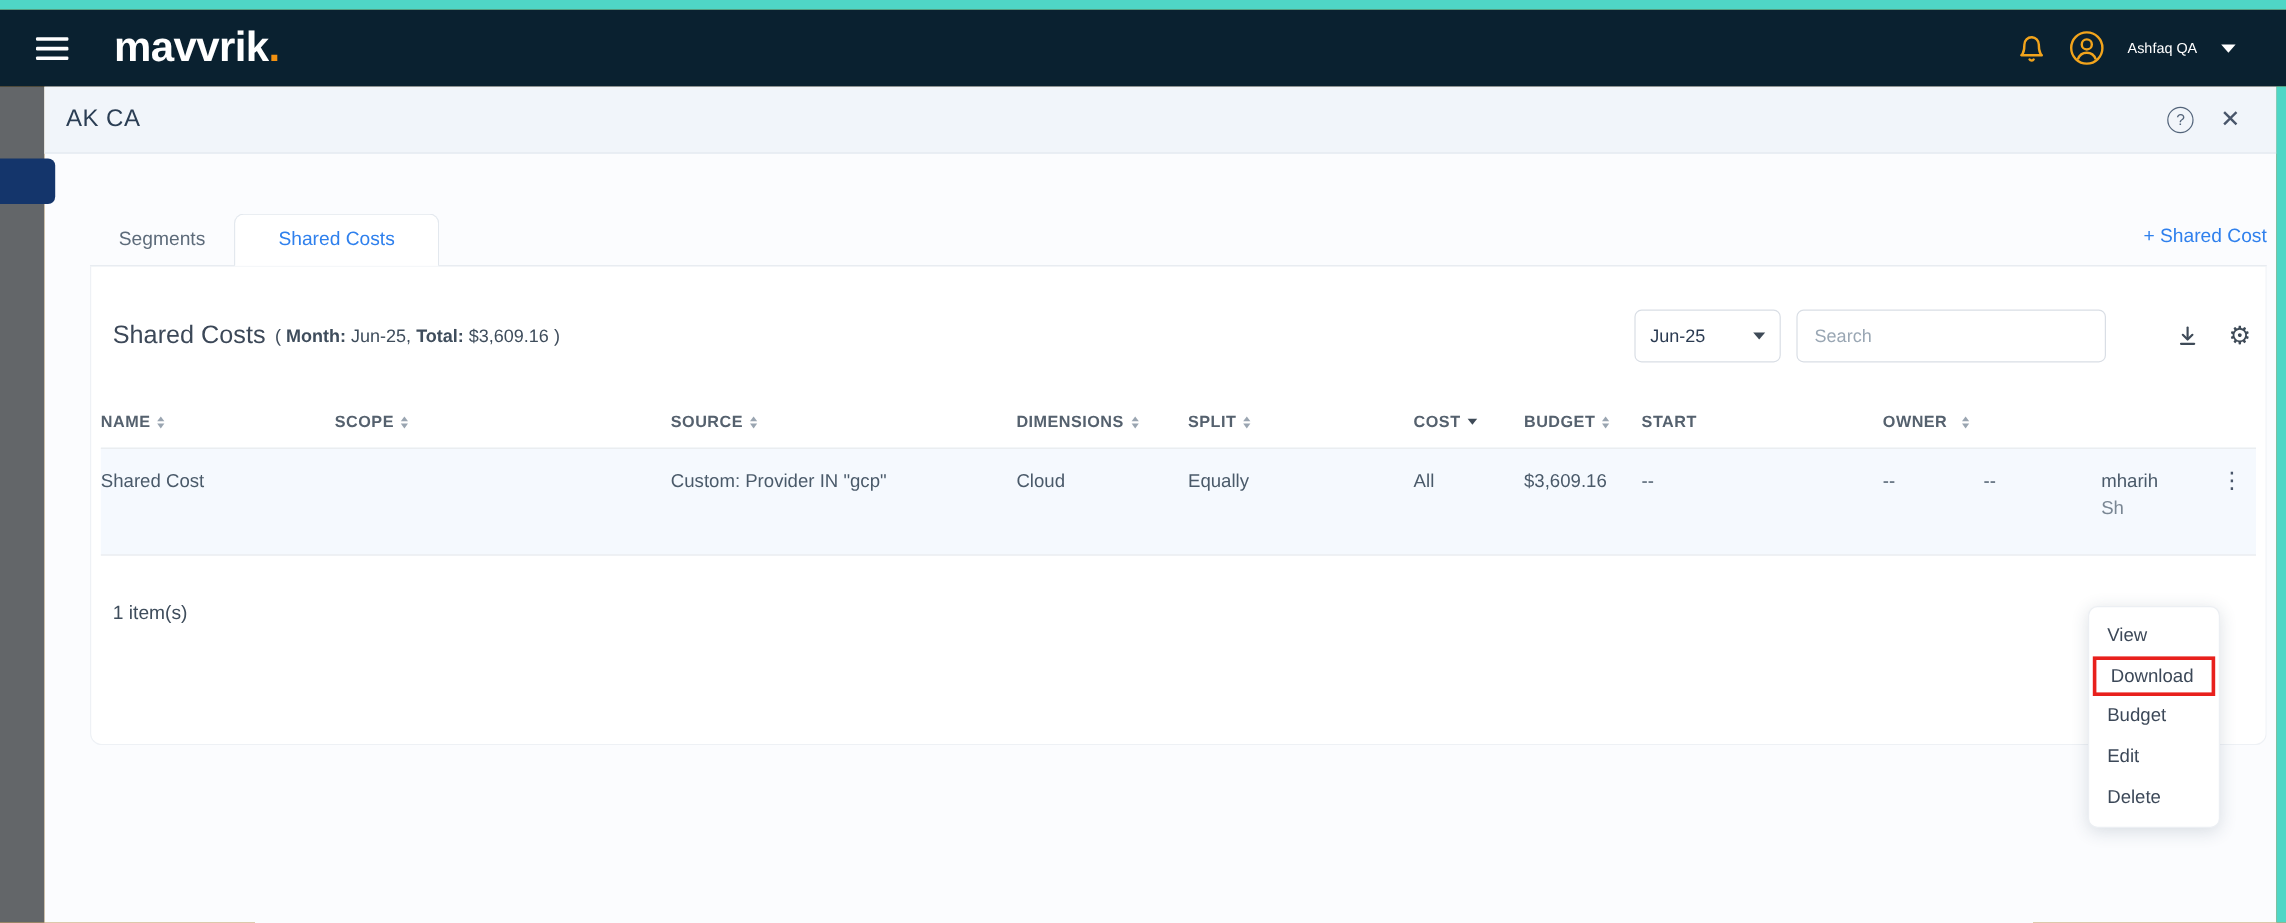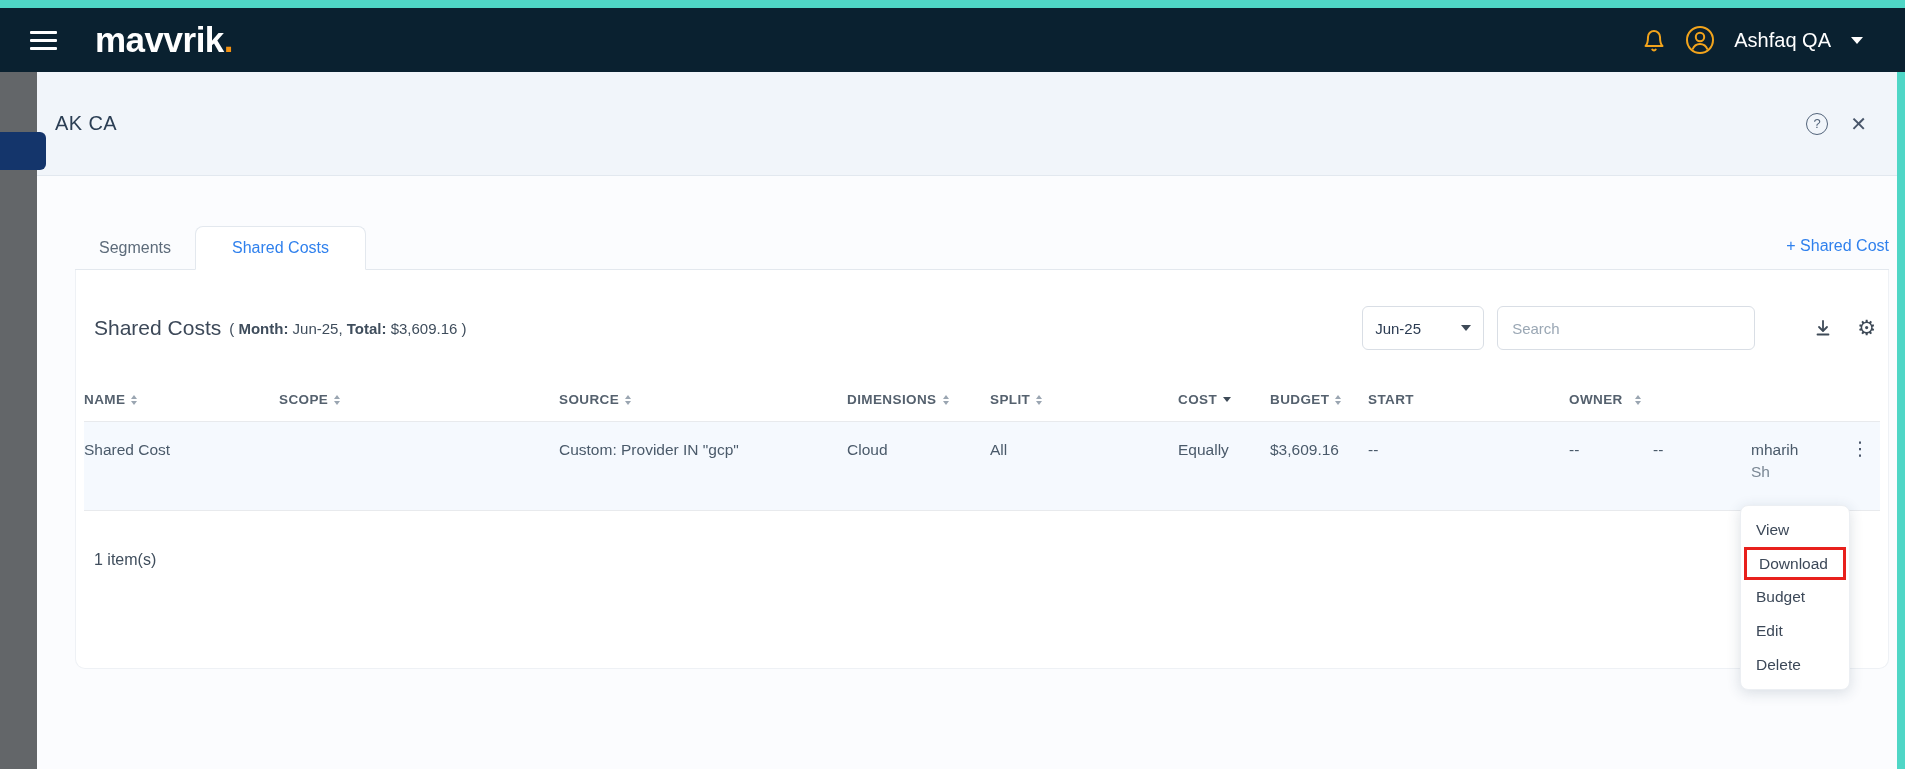--- a/index.html
+++ b/index.html
@@ -14,32 +14,32 @@
   
   .navbar { position:absolute; left:0; top:8px; width:1905px; height:64px; background:#0a2130;
     display:flex; align-items:center; z-index:30; }
   .hamburger { margin-left:30px; width:27px; cursor:pointer; }
   .hamburger span { display:block; height:3px; background:#ffffff; margin:5px 0; border-radius:1px; }
   .logo { margin-left:38px; font-size:35px; font-weight:800; color:#ffffff; letter-spacing:-0.5px; }
   .logo .dot { color:#f29111; }
   .nav-right { margin-left:auto; display:flex; align-items:center; margin-right:42px; gap:18px; }
   .bell { display:flex; cursor:pointer; }
   .avatar { display:flex; cursor:pointer; }
-  .user-name { color:#ffffff; font-size:20px; cursor:pointer; }
+  .user-name { color:#ffffff; font-size:12px; cursor:pointer; }
   .nav-caret { width:0; height:0; border-left:6px solid transparent; border-right:6px solid transparent;
     border-top:7px solid #ffffff; margin-left:2px; cursor:pointer; }
 
   
   .left-overlay { position:absolute; left:0; top:72px; width:37px; height:697px; background:#636669; z-index:2; }
   .bg-sidebar-item { position:absolute; left:0; top:132px; width:46px; height:38px; background:#14356b;
     border-radius:0 6px 6px 0; z-index:6; }
 
   
   .drawer { position:absolute; left:37px; top:72px; width:1860px; height:697px; background:#fbfcfe; z-index:3; }
-  .drawer-header { height:104px; background:#f1f5fa; border-bottom:1px solid #e2e8ef;
+  .drawer-header { height:56px; background:#f1f5fa; border-bottom:1px solid #e2e8ef;
     display:flex; align-items:center; padding:0 30px 0 18px; }
   .drawer-title { font-size:20px; color:#2b3e54; letter-spacing:0.4px; }
   .header-icons { margin-left:auto; display:flex; align-items:center; gap:22px; }
   .help-icon { width:22px; height:22px; border:1.7px solid #53647a; border-radius:50%; color:#53647a;
     font-size:13px; display:flex; align-items:center; justify-content:center; cursor:pointer; }
   .close-icon { font-size:20px; color:#49566a; cursor:pointer; line-height:1; }
 
   .drawer-body { padding:50px 8px 0 38px; }
 
   
@@ -240,22 +240,22 @@
                 </span>
             </div>
             <div class="th"></div>
           </div>
 
           <div class="tbl-grid tbl-row">
             <div class="td">Shared Cost</div>
             <div class="td"></div>
             <div class="td">Custom: Provider IN "gcp"</div>
             <div class="td">Cloud</div>
+            <div class="td">Equally</div>
             <div class="td">All</div>
-            <div class="td">Equally</div>
             <div class="td cost">$3,609.16</div>
             <div class="td">--</div>
             <div class="td">--</div>
             <div class="td">--</div>
             <div class="td">
               <span>mharih</span>
               <span class="owner-line2">Sh</span>
             </div>
             <div class="kebab">⋮</div>
           </div>

